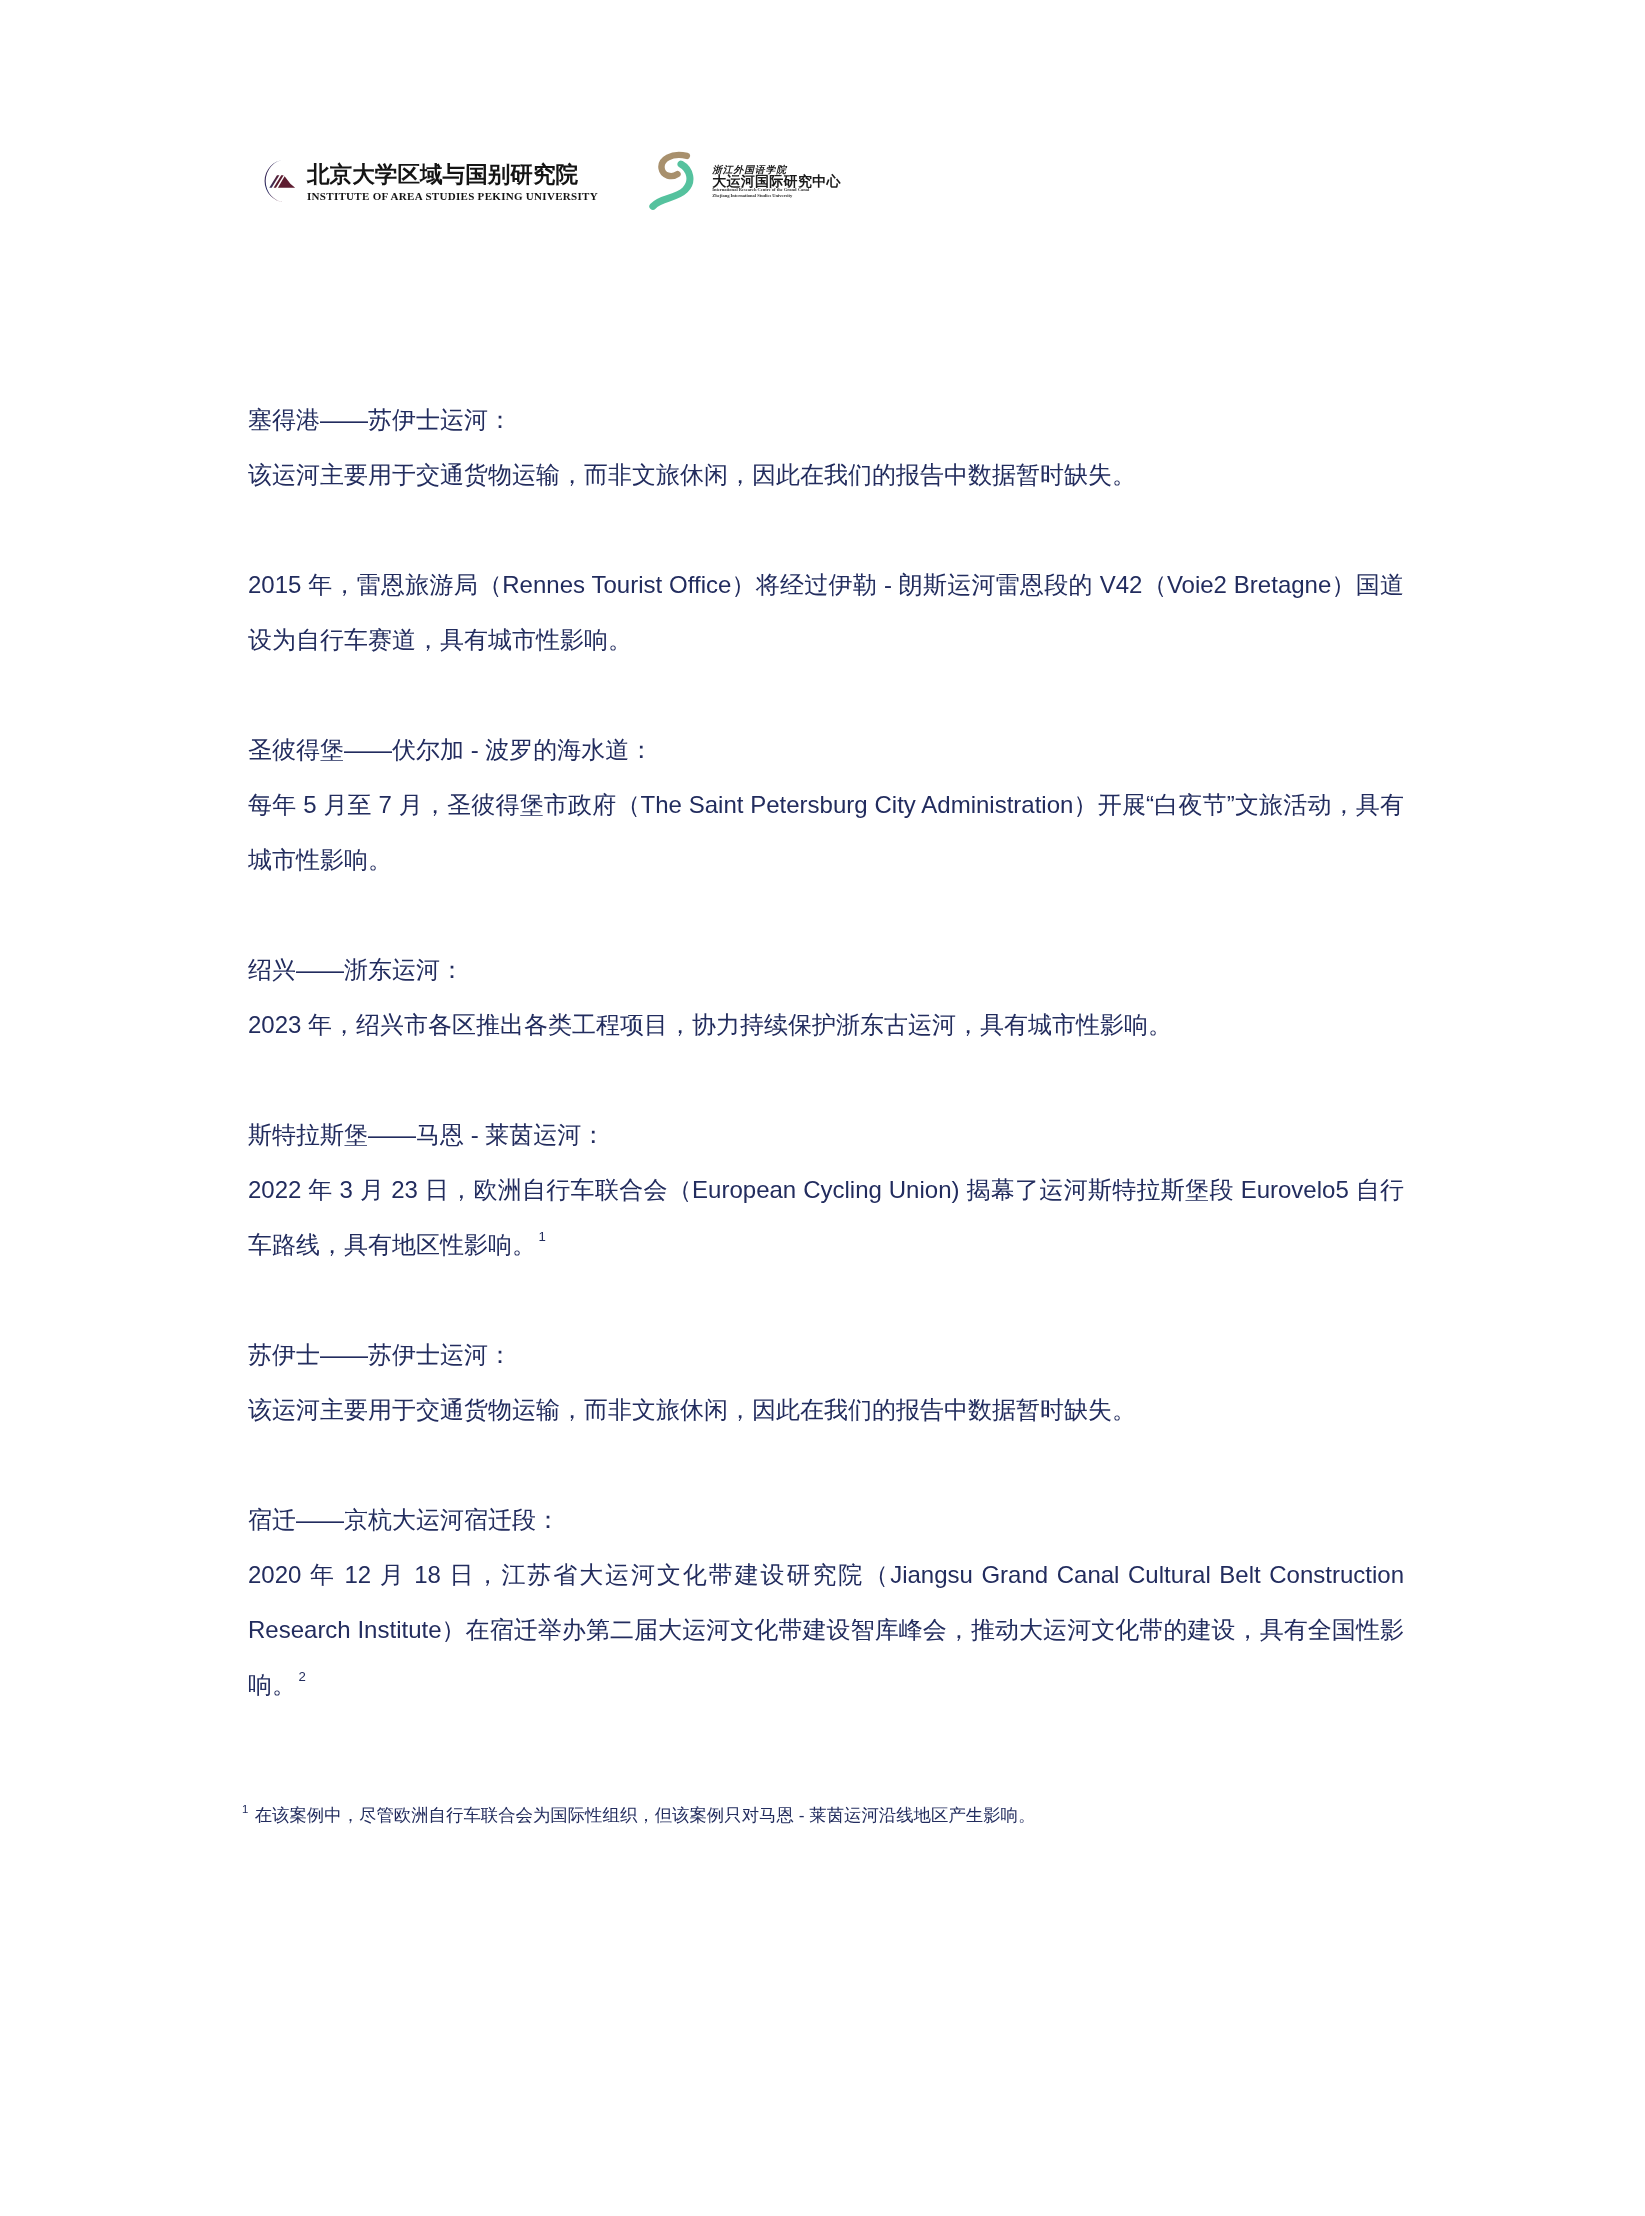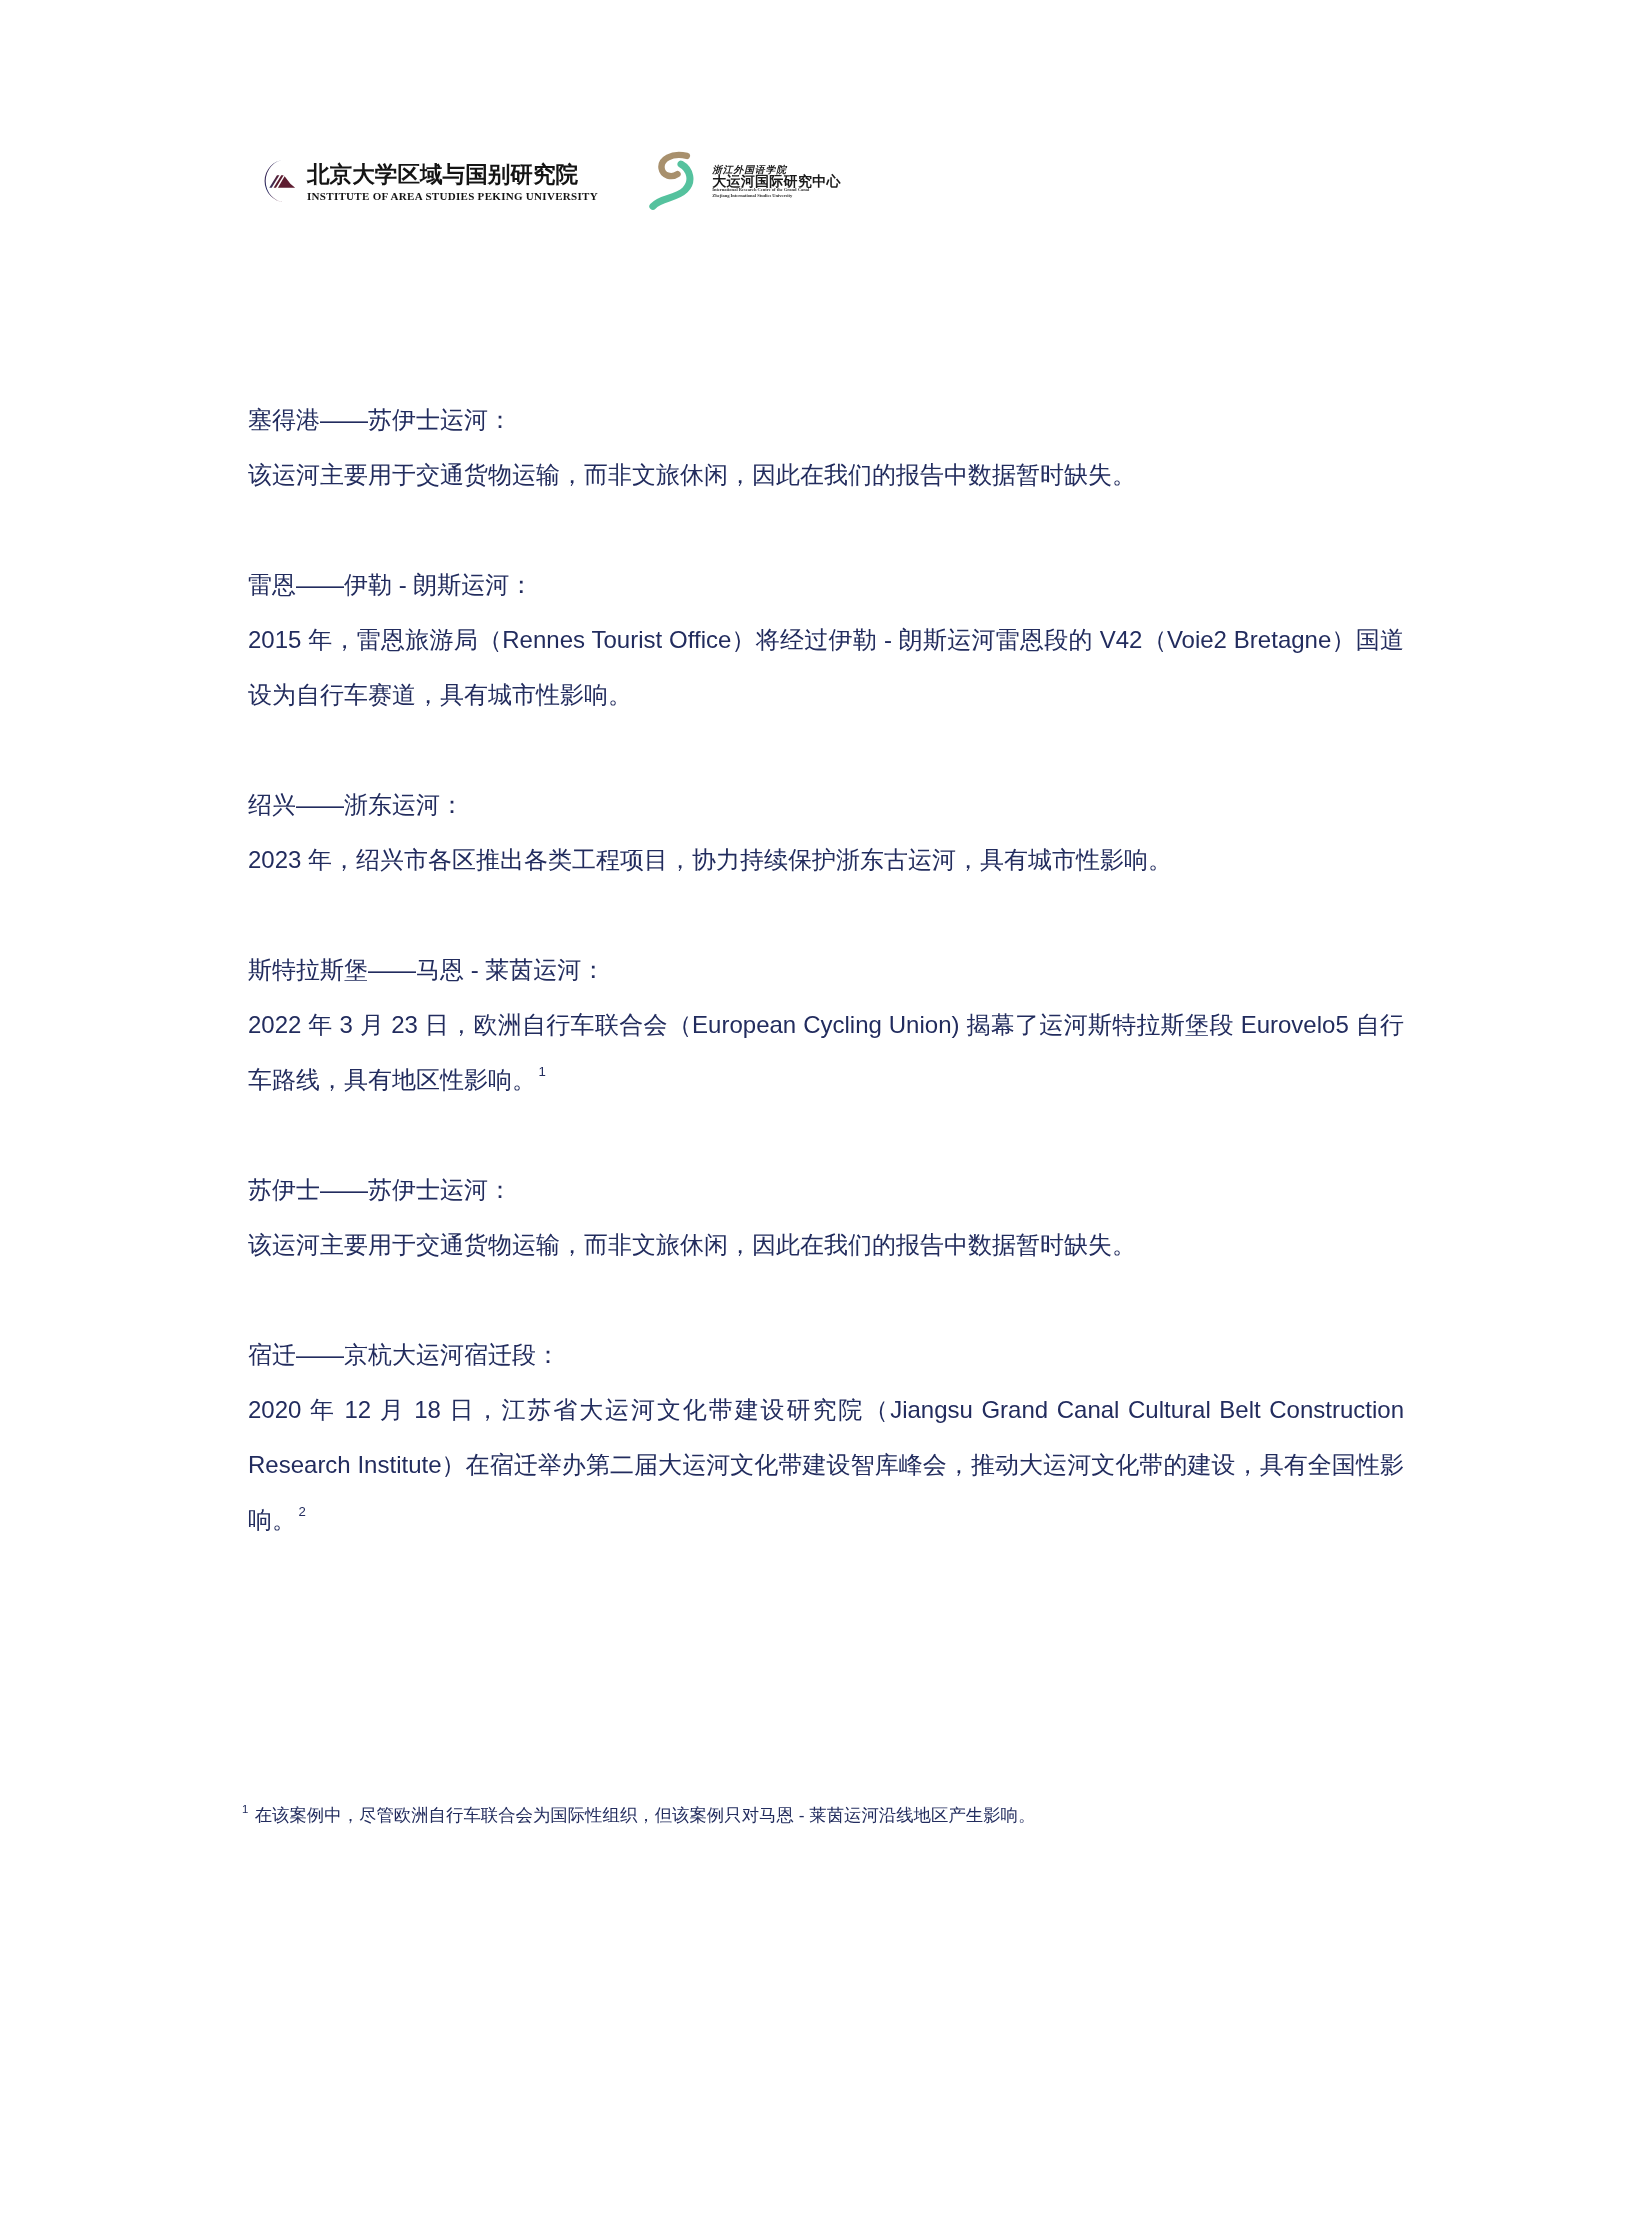--- a/index.html
+++ b/index.html
@@ -197,24 +197,27 @@
   </div>
 
   <div class="content">
 
     <div class="section">
       <div class="section-title">塞得港——苏伊士运河：</div>
       <p class="section-body"><span>该运河主要用于交通货物运输，而非文旅休闲，因此在我们的报告中数据暂时缺失。</span><sup></sup></p>
     </div>
 
     <div class="section">
-      <div class="section-title">雷恩——伊勒 - 朗斯运河：</div>
       <p class="section-body"><span>2015 年，雷恩旅游局（Rennes Tourist Office）将经过伊勒 - 朗斯运河雷恩段的 V42（Voie2 Bretagne）国道设为自行车赛道，具有城市性影响。</span><sup></sup></p>
     </div>
 
+    <div class="section">
+      <div class="section-title">圣彼得堡——伏尔加 - 波罗的海水道：</div>
+      <p class="section-body"><span>每年 5 月至 7 月，圣彼得堡市政府（The Saint Petersburg City Administration）开展“白夜节”文旅活动，具有城市性影响。</span><sup></sup></p>
+    </div>
 
     <div class="section">
       <div class="section-title">绍兴——浙东运河：</div>
       <p class="section-body"><span>2023 年，绍兴市各区推出各类工程项目，协力持续保护浙东古运河，具有城市性影响。</span><sup></sup></p>
     </div>
 
     <div class="section">
       <div class="section-title">斯特拉斯堡——马恩 - 莱茵运河：</div>
       <p class="section-body"><span>2022 年 3 月 23 日，欧洲自行车联合会（European Cycling Union) 揭幕了运河斯特拉斯堡段 Eurovelo5 自行车路线，具有地区性影响。</span><sup>1</sup></p>
     </div>

